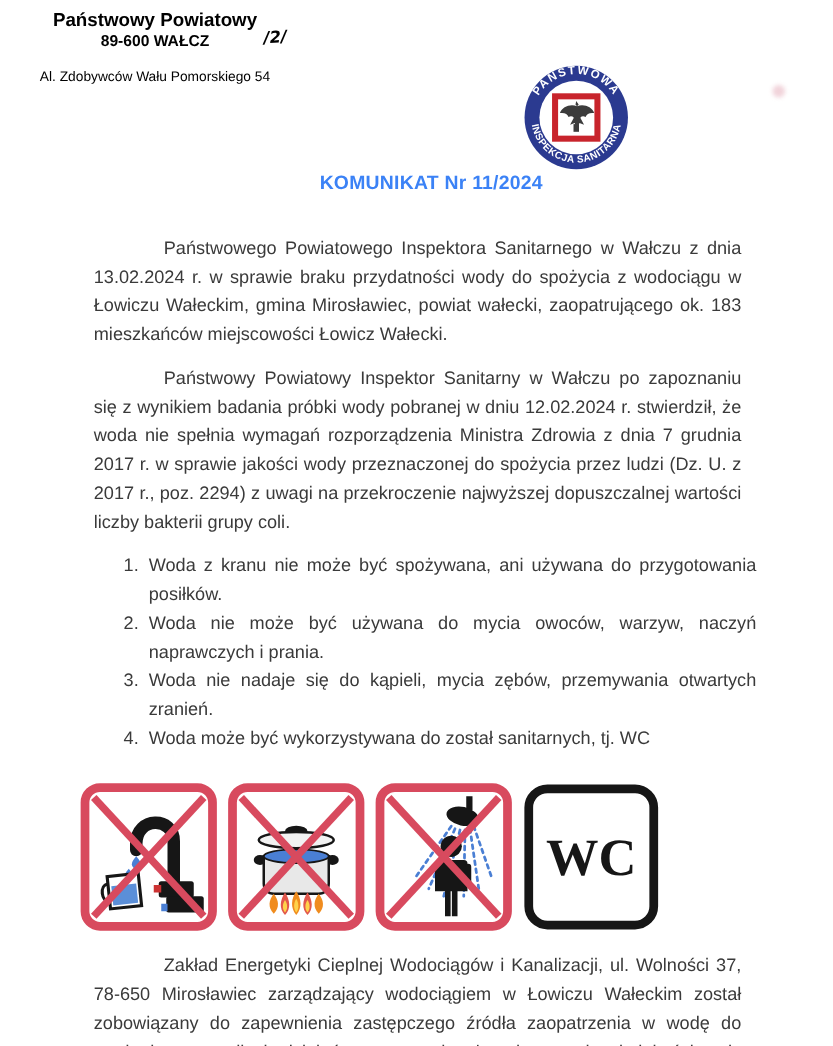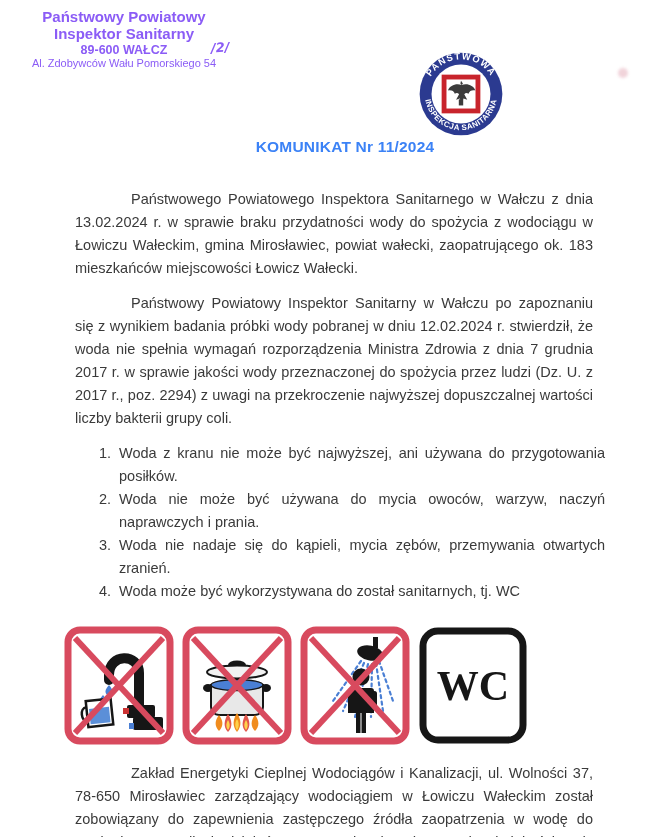--- a/index.html
+++ b/index.html
@@ -1,26 +1,26 @@
 <!DOCTYPE html>
 <html><head>
 <meta charset="utf-8">
 <style>
   html,body{margin:0;padding:0;background:#ffffff;}
   .page{position:relative;width:666px;height:837px;background:#ffffff;overflow:hidden;
         font-family:"Liberation Sans",sans-serif;color:#3a3a3a;}
   
   .stamp{position:absolute;left:12px;top:8px;width:224px;text-align:center;
-         color:#8b5cf6;line-height:1.14;}
+         color:#000000;line-height:1.14;}
   .stamp .l1{font-weight:bold;font-size:15px;}
   .stamp .l2{font-weight:bold;font-size:15px;}
   .stamp .l3{font-weight:bold;font-size:12.5px;position:relative;margin-top:1px;}
   .stamp .mark{position:absolute;right:6px;top:-2px;font-style:italic;font-size:13px;
                font-family:"DejaVu Sans",sans-serif;transform:rotate(-4deg);}
-  .stamp .l4{font-size:11px;margin-top:0;}
+  .stamp .l4{font-size:11px;margin-top:16px;}
   .stamp .l5{font-size:10.5px;}
   
   .logo{position:absolute;left:417px;top:50px;width:88px;height:88px;}
   .smudge{position:absolute;left:618px;top:68px;width:10px;height:10px;border-radius:50%;
           background:rgba(216,130,150,.35);filter:blur(1.5px);}
   
   .title{position:absolute;top:138px;left:12px;width:100%;text-align:center;
          font-weight:bold;font-size:15.5px;color:#3b82f6;letter-spacing:.2px;}
   
   .bodycol{position:absolute;left:63px;top:176px;width:542px;font-size:14.5px;
@@ -34,21 +34,20 @@
   .pictos svg{display:block;}
   .after-pictos{margin-top:16px !important;}
 </style>
 </head>
 <body>
 
 <div class="page">
 
   <div class="stamp">
     <div class="l1">Państwowy Powiatowy</div>
-    <div class="l2">Inspektor Sanitarny</div>
     <div class="l3">
       <span>89-600 WAŁCZ</span>
       <span class="mark">/2/</span>
     </div>
     <div class="l4">Al. Zdobywców Wału Pomorskiego 54</div>
   </div>
 
   <div class="logo">
     <svg viewBox="0 0 100 100" width="88" height="88">
       <circle cx="50" cy="50" r="47" fill="#2b3a90"></circle>
@@ -72,21 +71,21 @@
 
   <div class="smudge"></div>
 
   <div class="title">KOMUNIKAT Nr 11/2024</div>
 
   <div class="bodycol">
     <p class="indent">Państwowego Powiatowego Inspektora Sanitarnego w Wałczu z dnia 13.02.2024 r. w sprawie braku przydatności wody do spożycia z wodociągu w Łowiczu Wałeckim, gmina Mirosławiec, powiat wałecki, zaopatrującego ok. 183 mieszkańców miejscowości Łowicz Wałecki.</p>
     <p class="indent">Państwowy Powiatowy Inspektor Sanitarny w Wałczu po zapoznaniu się z wynikiem badania próbki wody pobranej w dniu 12.02.2024 r. stwierdził, że woda nie spełnia wymagań rozporządzenia Ministra Zdrowia z dnia 7 grudnia 2017 r. w sprawie jakości wody przeznaczonej do spożycia przez ludzi (Dz. U. z 2017 r., poz. 2294) z uwagi na przekroczenie najwyższej dopuszczalnej wartości liczby bakterii grupy coli.</p>
 
     <ol class="guidelines">
-      <li>Woda z kranu nie może być najwyższej, ani używana do przygotowania posiłków.</li>
+      <li>Woda z kranu nie może być spożywana, ani używana do przygotowania posiłków.</li>
       <li>Woda nie może być używana do mycia owoców, warzyw, naczyń naprawczych i prania.</li>
       <li>Woda nie nadaje się do kąpieli, mycia zębów, przemywania otwartych zranień.</li>
       <li>Woda może być wykorzystywana do został sanitarnych, tj. WC</li>
     </ol>
 
     <div class="pictos">
 
       <svg viewBox="0 0 112 121" width="112" height="121">
         <rect x="5" y="5" width="102" height="111" rx="12" fill="#ffffff" stroke="#d84a5e" stroke-width="7"></rect>
         <path d="M76 92 L76 48 C76 28 46 28 46 50 L46 55" fill="none" stroke="#161616" stroke-width="10" stroke-linecap="round"></path>

